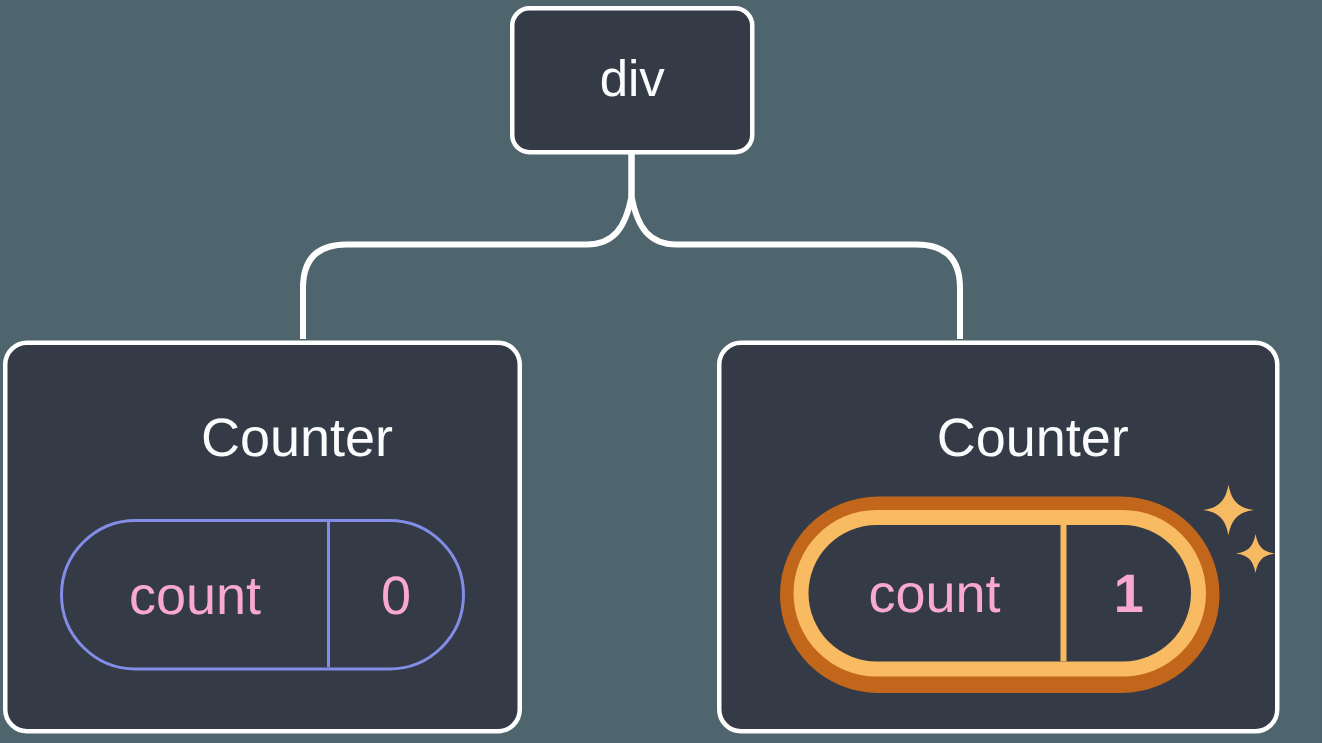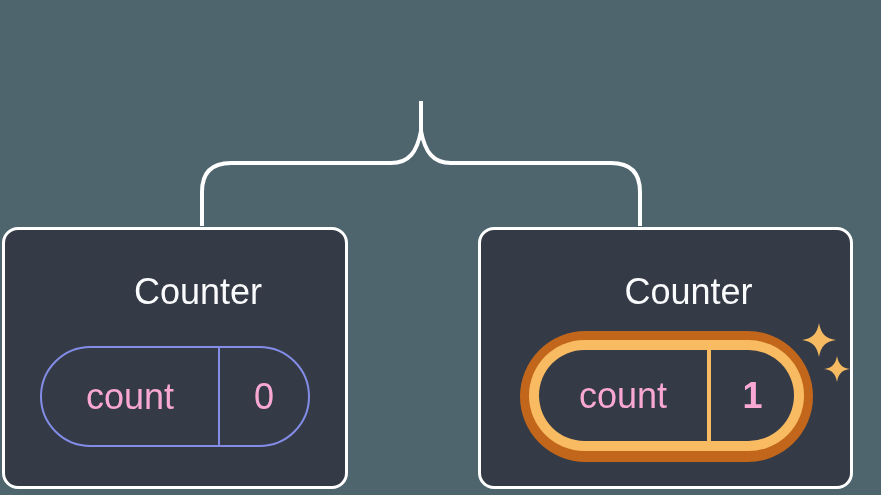--- a/index.html
+++ b/index.html
@@ -122,20 +122,23 @@
 </head>
 <body>
 
 <div class="stage">
 
   <svg class="connectors" width="881" height="495" viewBox="0 0 881 495">
     <path d="M 421 101 L 421 131 C 417 152 409 163 391 163 L 231 163 Q 202 163 202 192 L 202 226" fill="none" stroke="#FFFFFF" stroke-width="4"></path>
     <path d="M 421 101 L 421 131 C 425 152 433 163 451 163 L 611 163 Q 640 163 640 192 L 640 226" fill="none" stroke="#FFFFFF" stroke-width="4"></path>
   </svg>
 
+  <div class="node-root">
+    <span>div</span>
+  </div>
 
   <div class="card card-left">
     <div class="card-title">Counter</div>
     <div class="pill pill-plain">
       <div class="seg seg-key">count</div>
       <div class="seg-divider"></div>
       <div class="seg seg-value">0</div>
     </div>
   </div>
 

